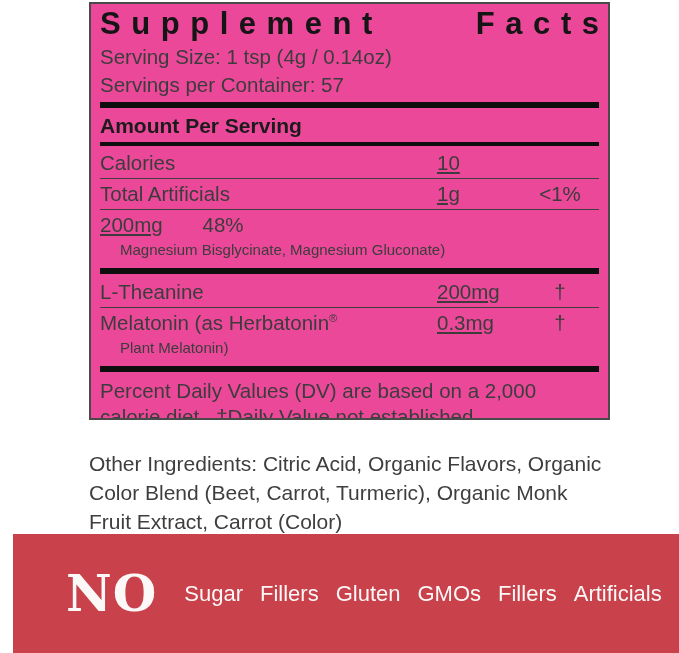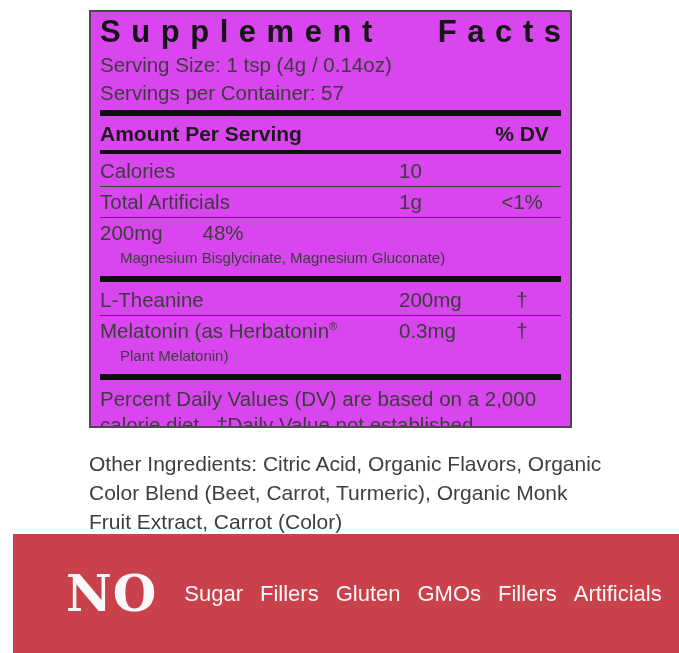--- a/index.html
+++ b/index.html
@@ -4,38 +4,38 @@
 <style>
   html,body{margin:0;padding:0;}
   body{
     width:679px;height:653px;position:relative;background:#ffffff;
     font-family:"Liberation Sans", sans-serif;color:#3c3c3c;overflow:hidden;
   }
   *{box-sizing:border-box;}
 
   
   .facts-box{
-    position:absolute;left:89px;top:10px;width:483px;height:418px;
-    border:2px solid #4a4a4a;background:#d946ef;padding:2px 9px 0 9px;overflow:hidden;
+    position:absolute;left:89px;top:2px;width:521px;height:418px;
+    border:2px solid #4a4a4a;background:#ec4899;padding:2px 9px 0 9px;overflow:hidden;
   }
   .facts-title{
     display:flex;justify-content:space-between;align-items:baseline;
     font-size:31px;font-weight:600;color:#151515;letter-spacing:0.34em;
     line-height:34px;margin:1px 0 2px 0;white-space:nowrap;
   }
   .facts-title .w2{margin-right:-0.34em;text-align:right;}
   .serving-line{font-size:20.5px;line-height:26px;padding:1px 0;color:#3c3c3c;}
 
   .bar-thick{height:6px;background:#0e0e0e;margin:3px 0;}
   .bar-medium{height:3.5px;background:#0e0e0e;margin:1px 0 2px 0;}
   .hr-thin{border-top:1.5px solid #3f3f3f;}
 
   .frow{display:flex;align-items:center;font-size:20.5px;line-height:26px;padding:2px 0;}
   .frow .c-name{flex:1;}
-  .frow .c-amt{width:84px;}
+  .frow .c-amt{width:84px;text-decoration:underline;}
   .frow .c-dv{width:78px;text-align:center;}
   .frow.header-row{font-weight:700;color:#1b1b1b;font-size:21px;}
   .row-wrap .frow{padding-bottom:0;}
   .name2{font-size:15px;line-height:24px;padding:0 0 3px 0;margin-left:20px;}
   sup{font-size:55%;line-height:0;vertical-align:super;}
 
   .footnote{font-size:20.5px;line-height:26px;padding:3px 0 4px 0;color:#3c3c3c;}
 
   
   .other-ing{
@@ -64,21 +64,20 @@
   </div>
 
   <div class="serving-line">Serving Size: 1 tsp (4g / 0.14oz)</div>
   <div class="serving-line">Servings per Container: 57</div>
 
   <div class="bar-thick"></div>
 
   <div class="frow header-row">
     <span class="c-name">Amount Per Serving</span>
     <span class="c-amt"></span>
-    <span class="c-dv">% DV</span>
   </div>
 
   <div class="bar-medium"></div>
 
   <div class="frow">
     <span class="c-name">Calories</span>
     <span class="c-amt">10</span>
     <span class="c-dv"></span>
   </div>
 

